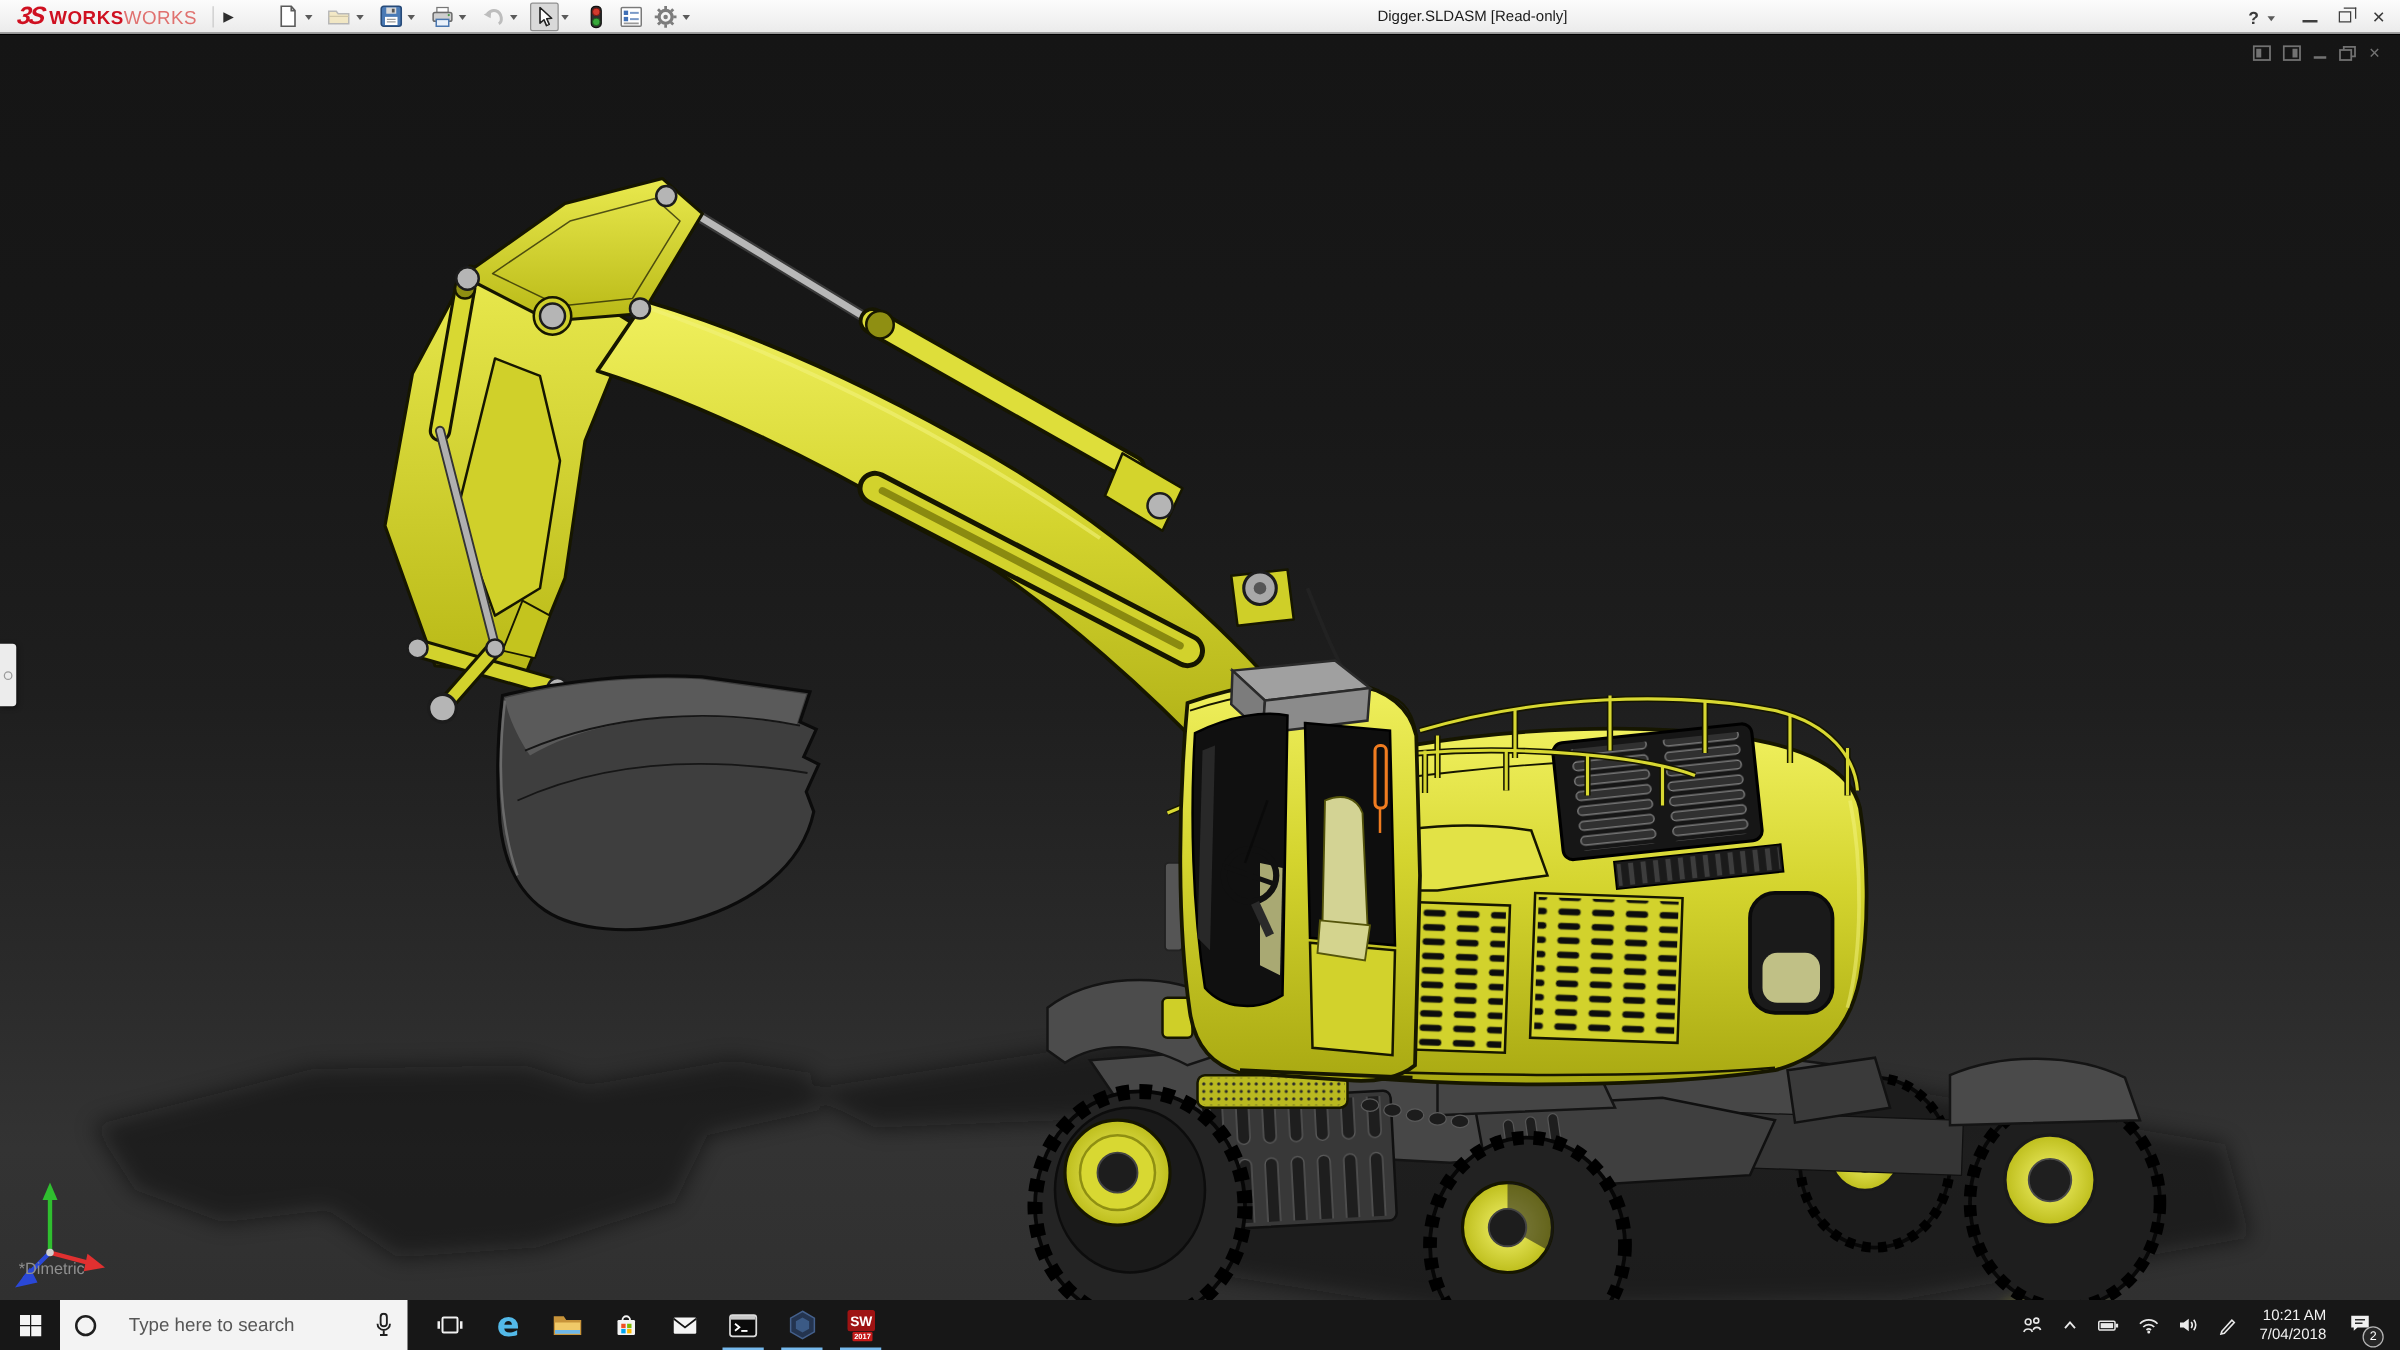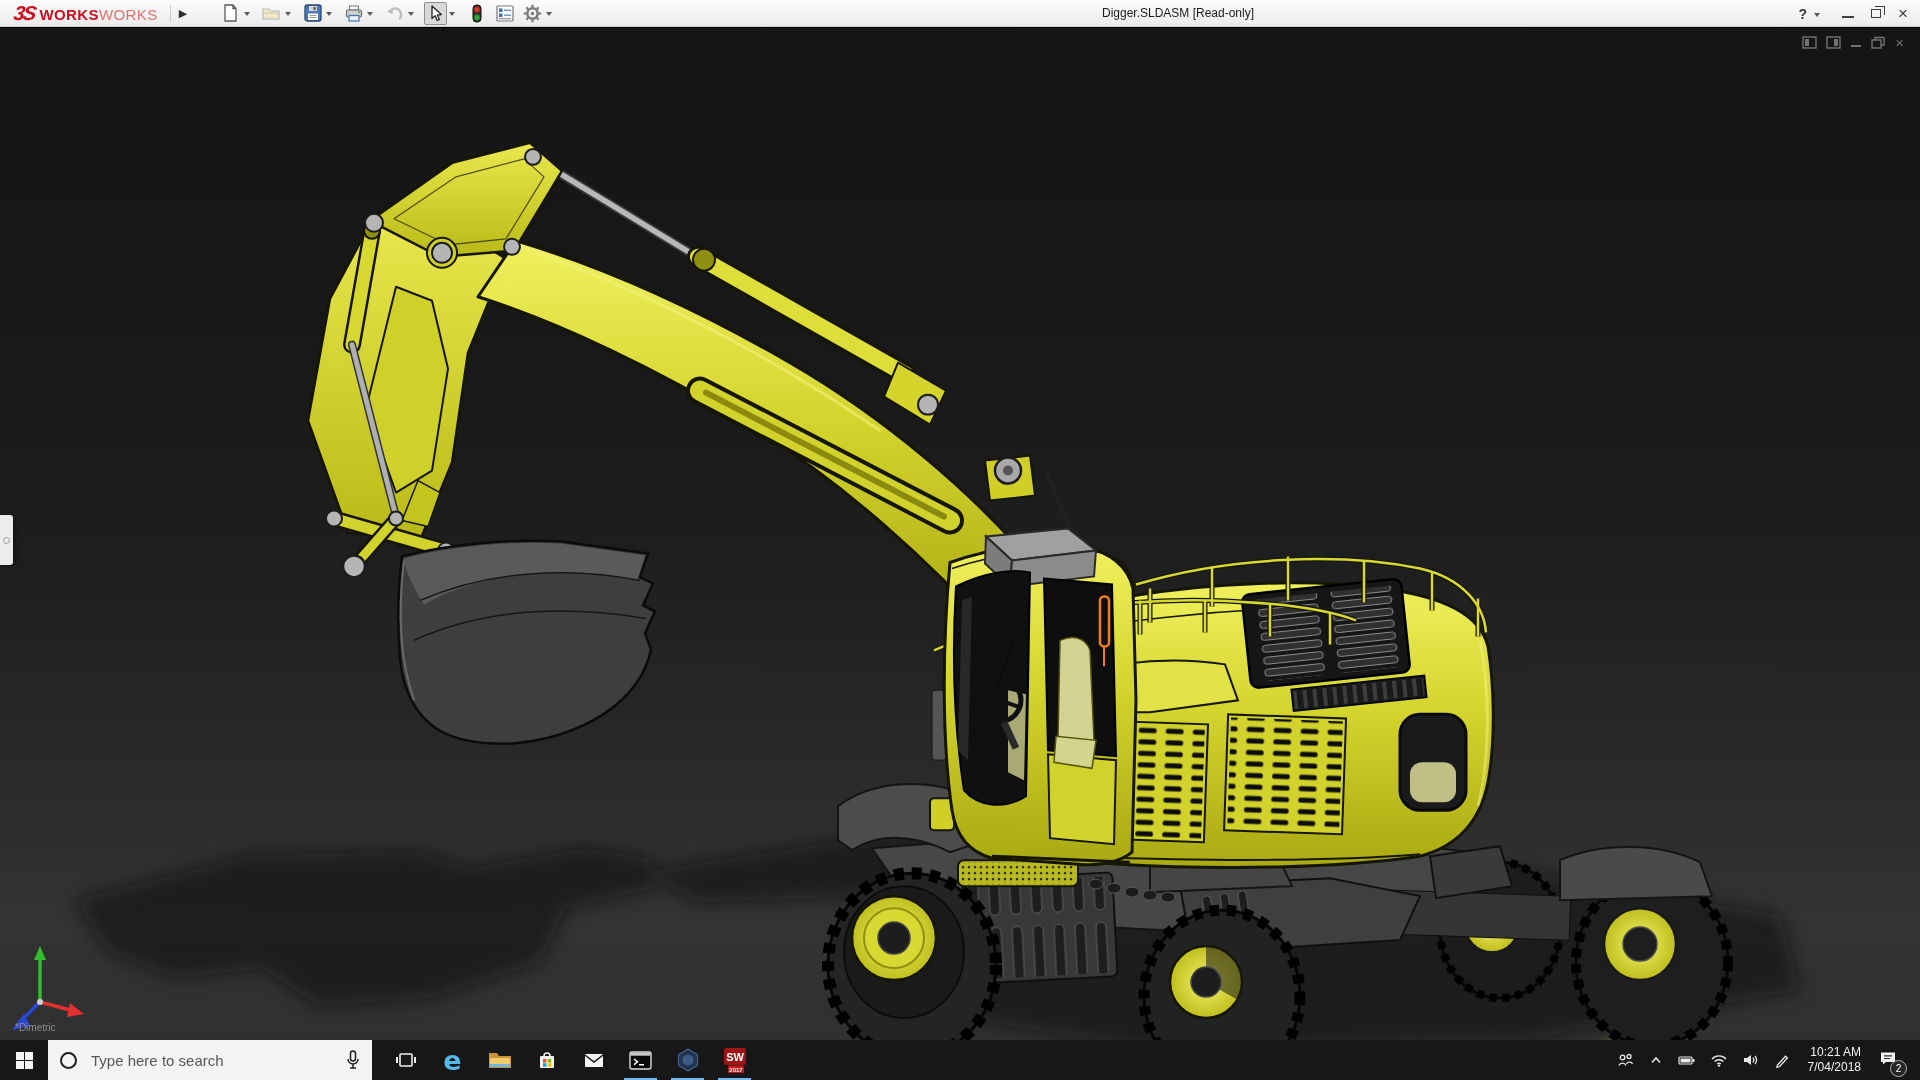--- a/index.html
+++ b/index.html
@@ -40,30 +40,30 @@
     background:linear-gradient(180deg,#151515 0%,#181818 30%,#1e1e1e 52%,#292929 72%,#333333 88%,#303030 100%);
     overflow:hidden; }
   svg.model { position:absolute; inset:0; width:100%; height:100%; }
   .doc-controls { position:absolute; top:7px; right:16px; display:flex; gap:9px; align-items:center; }
   .doc-controls .dc { opacity:.8; display:flex; align-items:center; }
   .dc-close { color:#8a8a8a; font-size:15px; line-height:1; }
   .panel-tab { position:absolute; left:0; top:487px; width:13px; height:50px; background:#ececec;
     border-radius:0 3px 3px 0; box-shadow:1px 1px 4px rgba(0,0,0,.55);
     display:flex; align-items:center; justify-content:center; }
   .panel-tab-dot { width:7px; height:7px; border:1.5px solid #9b9b9b; border-radius:50%; }
-  .view-label { position:absolute; left:15px; bottom:7px; color:#8f8f8f; font-size:10px; }
+  .view-label { position:absolute; left:15px; bottom:18px; color:#8f8f8f; font-size:13px; }
 
   
   .taskbar { position:absolute; left:0; right:0; bottom:0; height:40px; background:#171717;
     display:flex; align-items:stretch; z-index:6; }
   .start { width:48px; display:flex; align-items:center; justify-content:center; }
   .win-logo { width:17px; height:17px; display:grid; grid-template-columns:8px 8px;
     grid-template-rows:8px 8px; gap:1px; }
   .win-logo span { background:#f4f4f4; }
-  .searchbox { width:324px; background:#f3f3f3; display:flex; align-items:center; gap:14px;
+  .searchbox { width:278px; background:#f3f3f3; display:flex; align-items:center; gap:26px;
     padding:0 12px; }
   .cortana-ring { width:17px; height:17px; border:2.5px solid #1e1e1e; border-radius:50%; flex:none; }
   .search-text { color:#565656; font-size:15px; flex:1; white-space:nowrap; }
   .apps { display:flex; margin-left:10px; }
   .app-slot { width:47px; display:flex; align-items:center; justify-content:center; position:relative; }
   .app-slot.running::after { content:""; position:absolute; bottom:0; left:7px; right:7px;
     height:2px; background:#76b9ed; }
   .edge-glyph { color:#53b9e8; font-size:27px; font-weight:bold; font-family:"DejaVu Sans",sans-serif; }
   .tray { margin-left:auto; display:flex; align-items:center; gap:14px; padding-right:14px; }
   .clock { text-align:right; color:#f2f2f2; font-size:12px; line-height:15px; margin:0 3px; }

